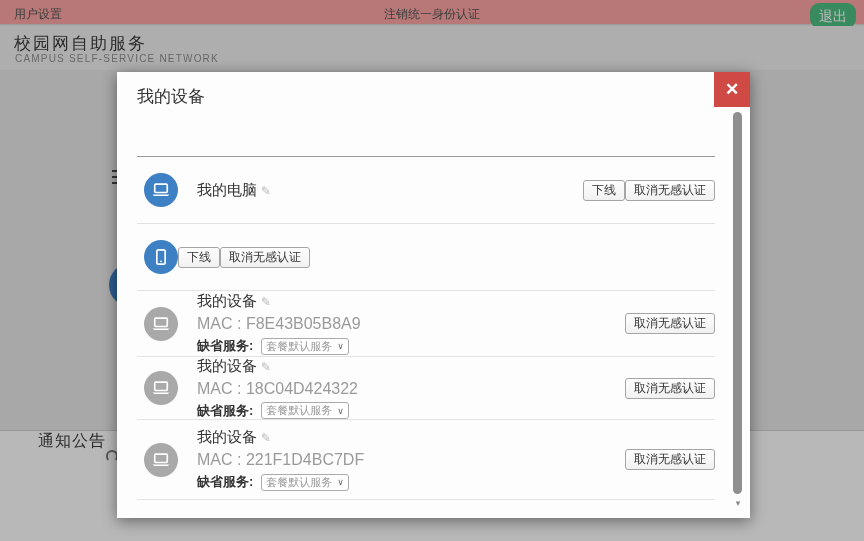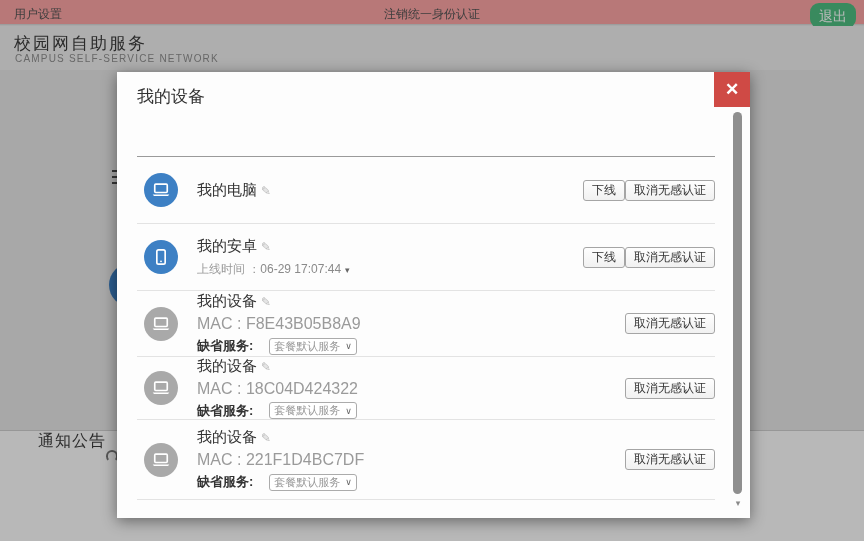--- a/index.html
+++ b/index.html
@@ -44,21 +44,21 @@
   .dev-icon.blue{background:var(--accent);}
   .dev-icon.gray{background:var(--gray-icon);}
   .dev-info{margin-left:19px; flex:1 1 auto;}
   .dev-title{font-size:15px; color:#333;}
   .pencil{font-size:12px; color:#b5b5b5; margin-left:4px;}
   .dev-sub{font-size:12px; color:#9a9a9a; margin-top:5px;}
   .dev-sub .time-val{color:#8a8a8a;}
   .caret{font-size:9px; color:#666; margin-left:4px;}
   .mac-line{font-size:16px; color:#9a9a9a; margin-top:4px;}
   .svc-line{font-size:13px; color:#333; font-weight:bold; margin-top:4px; display:flex; align-items:center;}
-  .svc-select{display:inline-flex; align-items:center; margin-left:16px; border:1px solid #ababab; border-radius:3px; background:#fff; font-size:11px; font-weight:normal; color:#999; padding:1px 4px; height:17px; cursor:pointer;}
+  .svc-select{display:inline-flex; align-items:center; margin-left:8px; border:1px solid #ababab; border-radius:3px; background:#fff; font-size:11px; font-weight:normal; color:#999; padding:1px 4px; height:17px; cursor:pointer;}
   .svc-select .chev{font-size:9px; color:#666; margin-left:5px;}
   .dev-actions{display:flex; gap:0; flex:0 0 auto;}
   .btn{height:21px; padding:0 8px; font-size:12px; color:#333; background:linear-gradient(#fefefe,#f1f1f1); border:1px solid #a5a5a5; border-radius:3px; cursor:pointer; white-space:nowrap;}
 
   
   .scrollbar{position:absolute; right:5px; top:36px; width:14px; height:404px; z-index:11;}
   .scroll-thumb{position:absolute; left:2px; top:4px; width:9px; height:382px; background:#8f8f8f; border-radius:5px;}
   .scroll-arrow{position:absolute; left:1px; top:390px; font-size:9px; color:#8a8a8a; width:12px; text-align:center;}
 </style>
 </head>
@@ -113,24 +113,20 @@
         <button class="btn">取消无感认证</button>
       </div>
     </div>
 
     <div class="dev-row r2">
       <div class="dev-icon blue">
         <svg width="20" height="20" viewBox="0 0 24 24">
             <rect x="7" y="3.5" width="10" height="17" rx="2" fill="none" stroke="#fff" stroke-width="2"></rect>
             <circle cx="12" cy="17.2" r="1.1" fill="#fff"></circle>
           </svg>
-      </div>
-      <div class="dev-info">
-        <div class="dev-title"><span>我的安卓</span><span class="pencil">✎</span></div>
-        <div class="dev-sub"><span>上线时间 ：</span><span class="time-val">06-29 17:07:44</span><span class="caret">▾</span></div>
       </div>
       <div class="dev-actions">
         <button class="btn">下线</button>
         <button class="btn">取消无感认证</button>
       </div>
     </div>
 
     <div class="dev-row r3">
       <div class="dev-icon gray">
         <svg width="20" height="20" viewBox="0 0 24 24">

